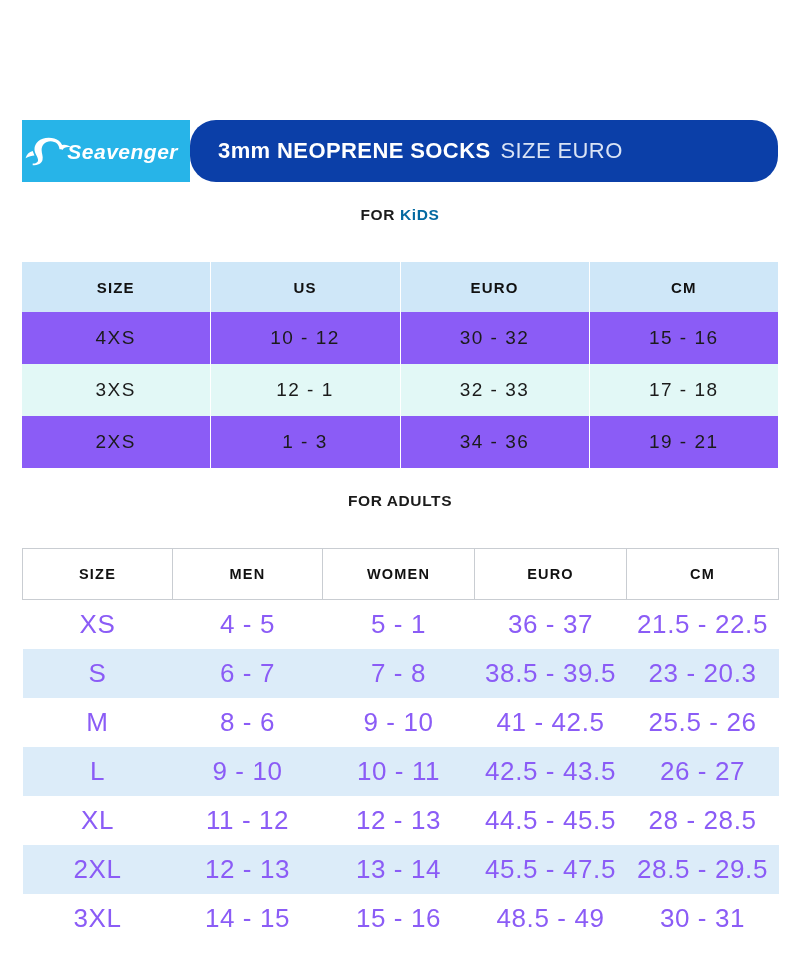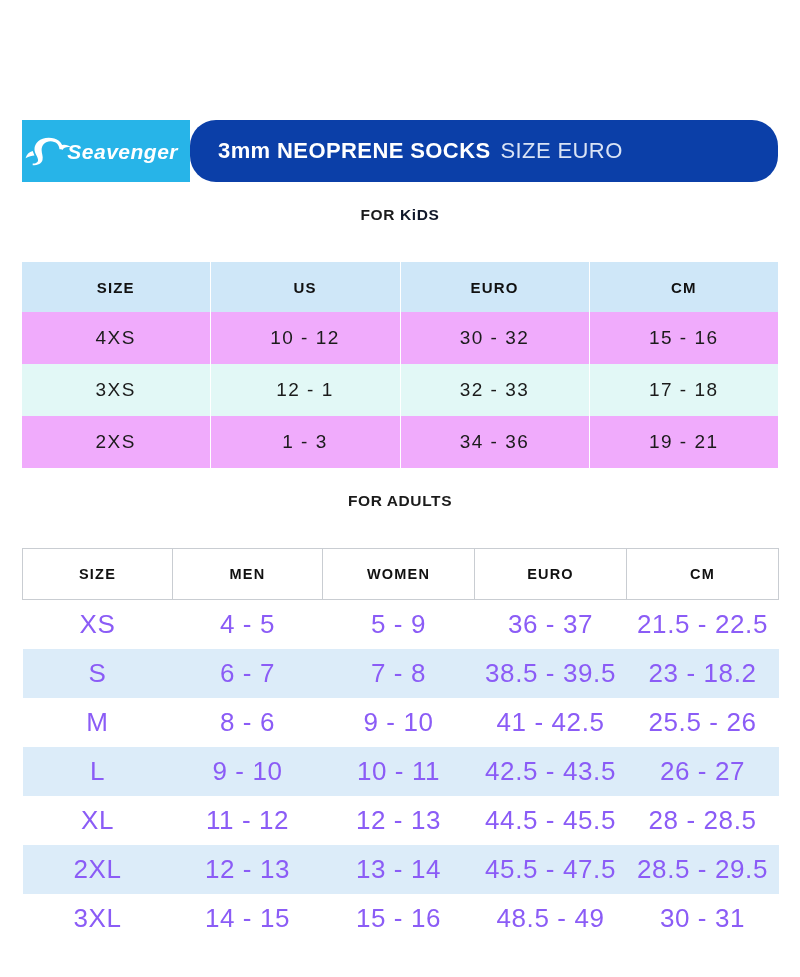--- a/index.html
+++ b/index.html
@@ -81,21 +81,21 @@
   
   .section-caption {
     text-align: center;
     font-size: 15.5px;
     font-weight: 700;
     letter-spacing: .6px;
     color: #1b1b1b;
     margin: 24px 0 14px 0;
   }
   .section-caption .accent {
-    color: #0f172a;
+    color: #0369a1;
   }
 
   
   table {
     border-collapse: collapse;
     width: 756px;
     table-layout: fixed;
     margin-top: 38px;
   }
   td, th {
@@ -115,21 +115,21 @@
   }
   .kids-table th:last-child { border-right: none; }
   .kids-table td {
     height: 50px;
     font-size: 19px;
     letter-spacing: 1.5px;
     color: #1b1b1b;
     border-right: 1px solid #ffffff;
   }
   .kids-table td:last-child { border-right: none; }
-  .kids-table tr.row-a td { background: #f0abfc; }
+  .kids-table tr.row-a td { background: #8b5cf6; }
   .kids-table tr.row-b td { background: #e2f8f6; }
 
   
   .adults-table th {
     background: #ffffff;
     font-size: 14.5px;
     font-weight: 700;
     letter-spacing: 1.2px;
     height: 48px;
     color: #111;
@@ -227,30 +227,30 @@
         <th>MEN</th>
         <th>WOMEN</th>
         <th>EURO</th>
         <th>CM</th>
       </tr>
     </thead>
     <tbody>
       <tr class="row-a">
         <td>XS</td>
         <td>4 - 5</td>
-        <td>5 - 9</td>
+        <td>5 - 1</td>
         <td>36 - 37</td>
         <td>21.5 - 22.5</td>
       </tr>
       <tr class="row-b">
         <td>S</td>
         <td>6 - 7</td>
         <td>7 - 8</td>
         <td>38.5 - 39.5</td>
-        <td>23 - 18.2</td>
+        <td>23 - 20.3</td>
       </tr>
       <tr class="row-a">
         <td>M</td>
         <td>8 - 6</td>
         <td>9 - 10</td>
         <td>41 - 42.5</td>
         <td>25.5 - 26</td>
       </tr>
       <tr class="row-b">
         <td>L</td>

